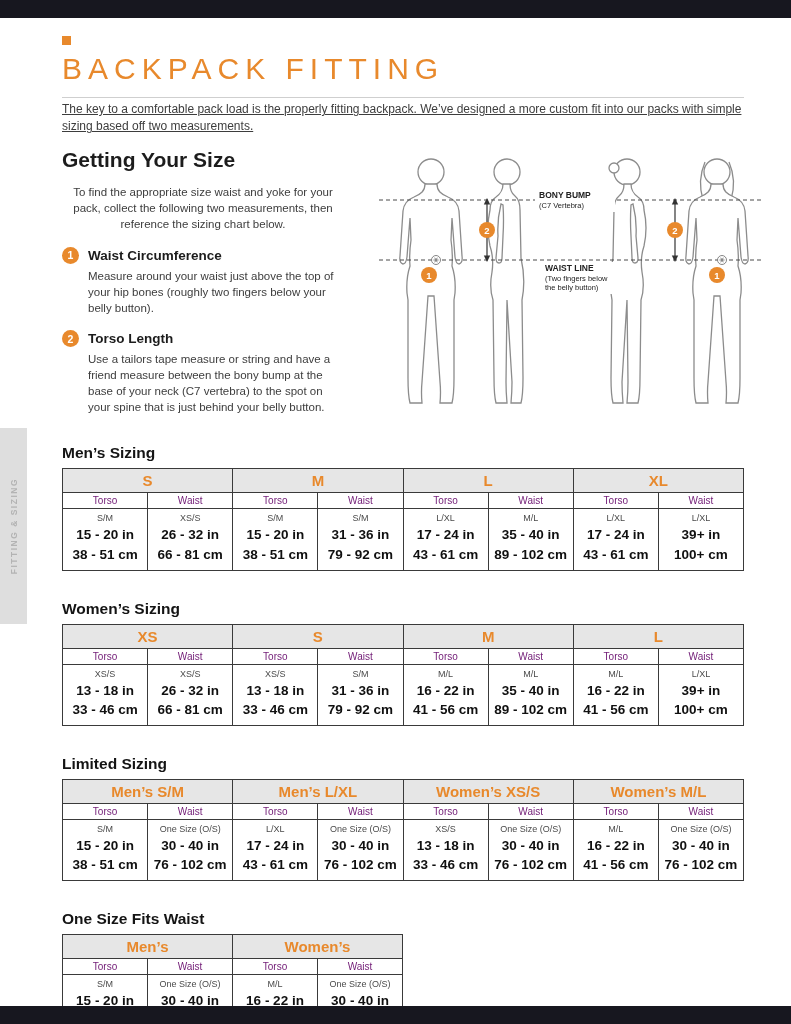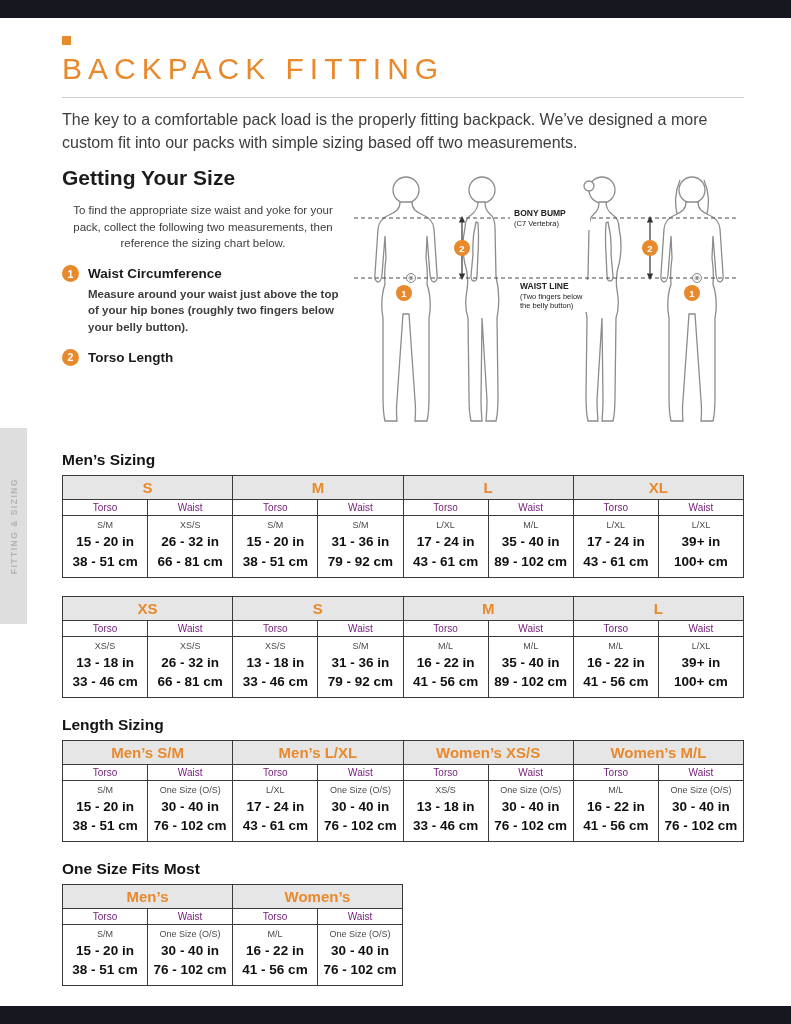--- a/index.html
+++ b/index.html
@@ -23,39 +23,39 @@
     writing-mode: vertical-rl; transform: rotate(180deg);
     font-size: 8.5px; font-weight: bold; letter-spacing: 1.5px;
     color: #b3b3b3; white-space: nowrap;
   }
 
   .content { position: absolute; left: 62px; top: 36px; width: 682px; }
 
   .title-square { width: 9px; height: 9px; background: #E8892C; margin-bottom: 7px; }
   h1.page-title { font-size: 30px; font-weight: 400; letter-spacing: 6px; color: #E8892C; line-height: 1.1; }
   .rule { border-top: 1px solid #cfcfcf; margin-top: 12px; }
-  p.intro { margin-top: 10px; font-size: 16px; line-height: 1.45; color: #3d3d3d; }
-
-  .cols { display: flex; margin-top: 12px; }
+  p.intro { margin-top: 3px; font-size: 12px; line-height: 1.45; color: #3d3d3d; text-decoration: underline; }
+
+  .cols { display: flex; margin-top: 12px; gap: 25px; }
   .col-left { width: 288px; flex: none; padding-right: 6px; }
   .col-right { flex: 1; }
   .col-right svg { display: block; }
 
   h2.getting { font-size: 21px; font-weight: bold; color: #1c1c1c; }
   p.desc { margin-top: 12px; font-size: 11.5px; line-height: 1.42; color: #3d3d3d; text-align: center; }
   .step { margin-top: 14px; }
   .step-head { display: flex; align-items: center; gap: 9px; }
   .num-badge {
     width: 17px; height: 17px; border-radius: 50%; background: #E8892C; color: #fff;
     font-size: 10.5px; font-weight: bold; display: flex; align-items: center; justify-content: center; flex: none;
   }
   .step-title { font-size: 13.5px; font-weight: bold; color: #1c1c1c; }
-  .step-text { margin: 4px 0 0 26px; font-size: 11.5px; line-height: 1.4; color: #3d3d3d; font-weight: bold; }
-
-  .table-section { margin-top: 18px; }
+  .step-text { margin: 4px 0 0 26px; font-size: 11.5px; line-height: 1.4; color: #3d3d3d; }
+
+  .table-section { margin-top: 29px; }
   h3.table-title { font-size: 15.5px; font-weight: bold; color: #141414; margin-bottom: 6px; }
   table.sizing-table { border-collapse: collapse; table-layout: fixed; width: 682px; }
   table.sizing-table.half { width: 341px; border-radius: 7px; }
   .sizing-table th, .sizing-table td { border: 1px solid #3a3a3a; text-align: center; }
   .size-head th { background: #e6e6e6; color: #E8892C; font-size: 15px; font-weight: bold; padding: 3px 0; }
   .tw-row td { font-size: 10px; color: #701a75; padding: 2px 0; }
   .code-row td { border-bottom: none; font-size: 9px; color: #4a4a4a; padding: 4px 0 1px 0; }
   .vals-row td { border-top: none; font-size: 13.5px; font-weight: bold; color: #101010; padding: 1px 0 5px 0; line-height: 1.45; }
 
   
@@ -96,20 +96,21 @@
           <div class="step-title">Waist Circumference</div>
         </div>
         <p class="step-text">Measure around your waist just above the top of your hip bones (roughly two fingers below your belly button).</p>
       </div>
 
       <div class="step">
         <div class="step-head">
           <div class="num-badge">2</div>
           <div class="step-title">Torso Length</div>
         </div>
+        <p class="step-text">Use a tailors tape measure or string and have a friend measure between the bony bump at the base of your neck (C7 vertebra) to the spot on your spine that is just behind your belly button.</p>
       </div>
     </div>
 
     <div class="col-right">
       <svg width="392" height="267" viewBox="0 0 392 267" xmlns="http://www.w3.org/2000/svg">
 
         <g transform="translate(56,0)">
           <circle class="fig" cx="0" cy="24" r="13"></circle>
           <path class="fig" d="M -6,36 C -6,43 -10,46 -17,49 Q -27,53 -28,63 L -31,108 Q -32,115 -28,116 Q -25,116 -24,109 L -21,70 L -20,92 Q -22,106 -21,118 Q -25,130 -24,145 L -23,152 L -23,230 Q -23,247 -21,255 L -9,255 Q -10,244 -9,234 L -3,148 L 3,148 L 9,234 Q 10,244 9,255 L 21,255 Q 23,247 23,230 L 23,152 L 24,145 Q 25,130 21,118 Q 22,106 20,92 L 21,70 L 24,109 Q 25,116 28,116 Q 32,115 31,108 L 28,63 Q 27,53 17,49 C 10,46 6,43 6,36 Z"></path>
         </g>
@@ -249,20 +250,21 @@
           <td>
               <div>39+ in</div>
               <div>100+ cm</div>
             </td>
         </tr>
       </tbody>
     </table>
   </section>
 
   <section class="table-section">
+    <h3 class="table-title">Women’s Sizing</h3>
     <table class="sizing-table">
       <thead>
         <tr class="size-head">
           <th colspan="2">XS</th>
           <th colspan="2">S</th>
           <th colspan="2">M</th>
           <th colspan="2">L</th>
         </tr>
       </thead>
       <tbody>
@@ -318,21 +320,21 @@
           <td>
               <div>39+ in</div>
               <div>100+ cm</div>
             </td>
         </tr>
       </tbody>
     </table>
   </section>
 
   <section class="table-section">
-    <h3 class="table-title">Length Sizing</h3>
+    <h3 class="table-title">Limited Sizing</h3>
     <table class="sizing-table">
       <thead>
         <tr class="size-head">
           <th colspan="2">Men’s S/M</th>
           <th colspan="2">Men’s L/XL</th>
           <th colspan="2">Women’s XS/S</th>
           <th colspan="2">Women’s M/L</th>
         </tr>
       </thead>
       <tbody>
@@ -388,21 +390,21 @@
           <td>
               <div>30 - 40 in</div>
               <div>76 - 102 cm</div>
             </td>
         </tr>
       </tbody>
     </table>
   </section>
 
   <section class="table-section">
-    <h3 class="table-title">One Size Fits Most</h3>
+    <h3 class="table-title">One Size Fits Waist</h3>
     <table class="sizing-table half">
       <thead>
         <tr class="size-head">
           <th colspan="2">Men’s</th>
           <th colspan="2">Women’s</th>
         </tr>
       </thead>
       <tbody>
         <tr class="tw-row">
           <td>Torso</td>

